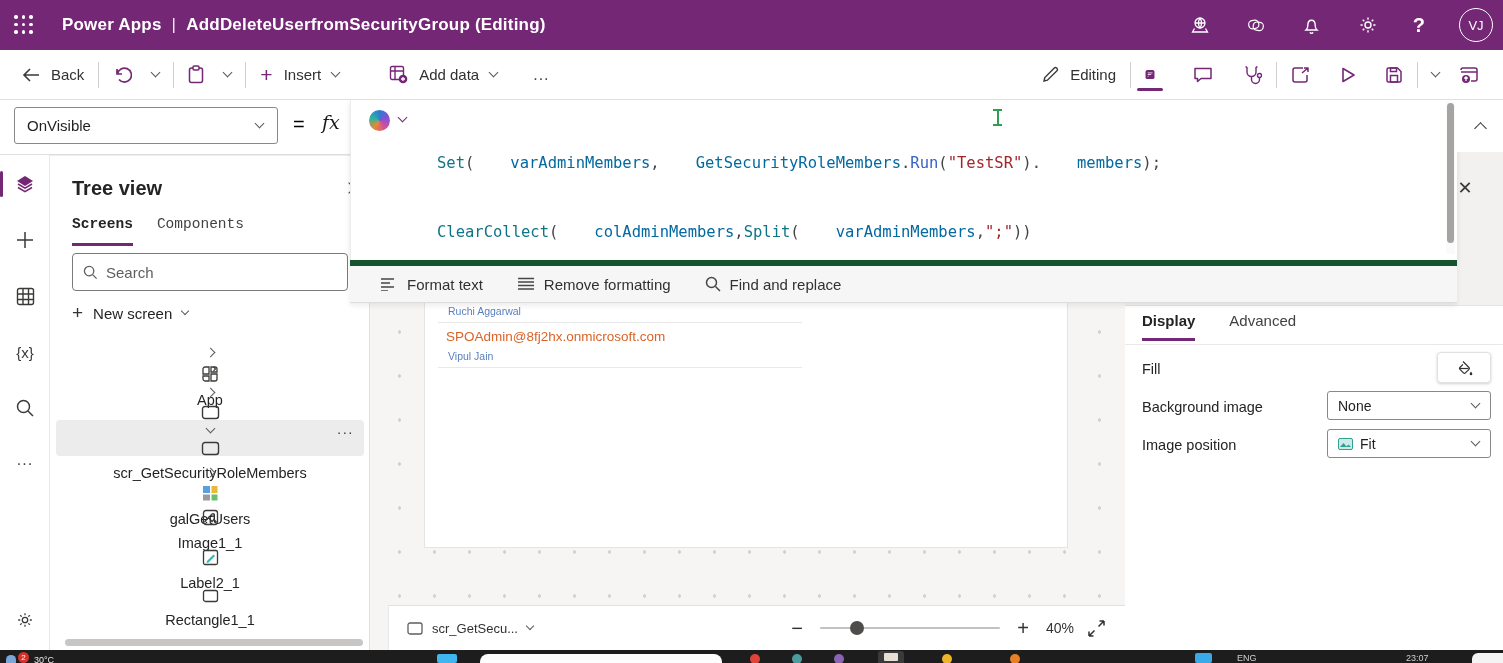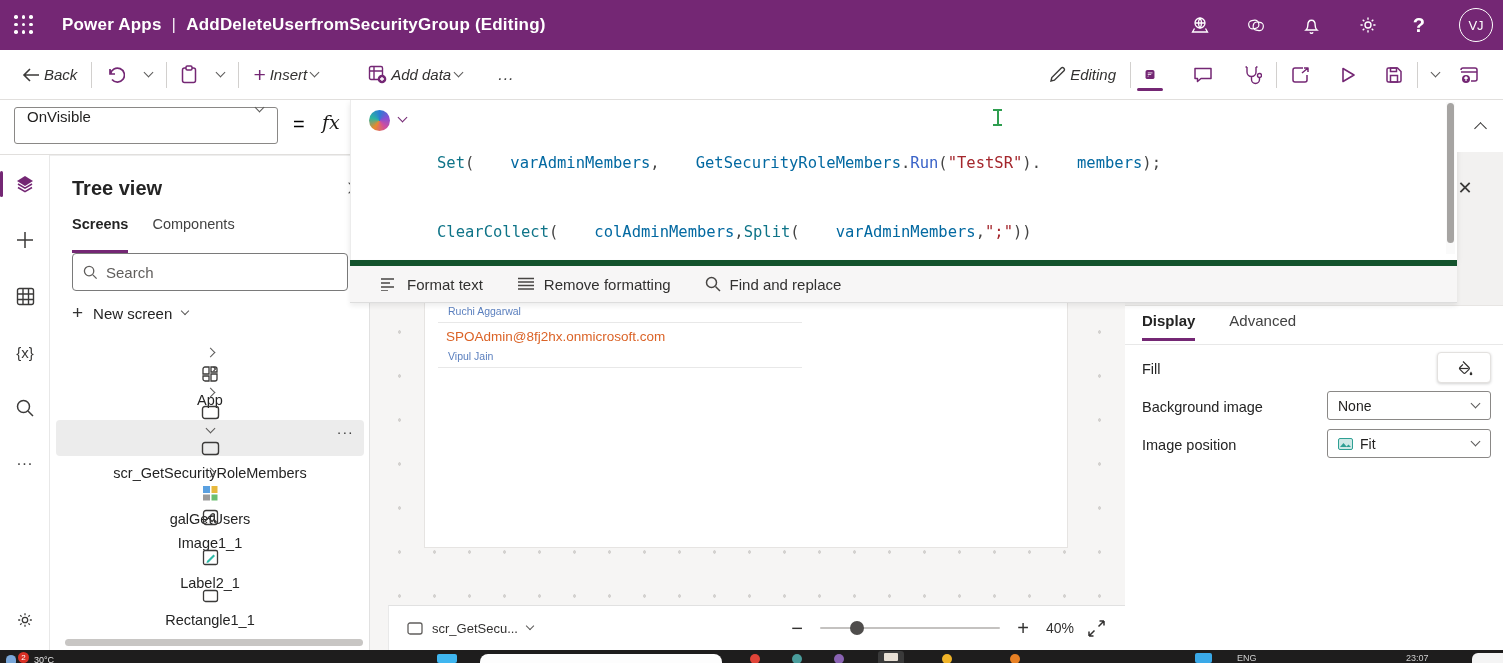--- a/index.html
+++ b/index.html
@@ -17,40 +17,40 @@
   .htitle .sep { font-weight:normal; padding:0 10px; opacity:.9; }
   .hicons { position:absolute; right:10px; top:0; height:50px; display:flex; align-items:center; gap:34px; }
   .hicon { width:22px; height:22px; color:#fff; display:flex; align-items:center; justify-content:center; }
   .qmark { color:#fff; font-size:20px; font-weight:bold; }
   .avatar { width:34px; height:34px; border:1.5px solid #fff; border-radius:50%;
             color:#fff; font-size:13px; display:flex; align-items:center; justify-content:center; }
 
   
   .cmdbar { position:absolute; left:0; top:50px; width:1503px; height:50px; background:#fff;
             border-bottom:1px solid #e1dfdd; z-index:40; display:flex; align-items:center; font-size:15px; color:#323130; }
-  .cmd { display:flex; align-items:center; gap:4px; padding:0 10px; height:36px; cursor:pointer;font-style:italic; }
+  .cmd { display:flex; align-items:center; gap:11px; padding:0 10px; height:36px; cursor:pointer; }
   .vdiv { width:1px; height:26px; background:#d2d0ce; margin:0 4px; }
   .picon { color:#742774; }
   .chev { display:inline-block; width:7px; height:7px; border-right:1.6px solid #5b5a59;
           border-bottom:1.6px solid #5b5a59; }
   .chev.down { transform:rotate(45deg); margin-top:-4px; }
   .chev.right { transform:rotate(-45deg); }
   .chev.up { transform:rotate(225deg); margin-top:4px; }
   .chev.purple { border-color:#742774; }
   .cmd-right { position:absolute; right:14px; display:flex; align-items:center; height:50px; }
   .pane-active { position:relative; width:30px; height:36px; display:flex; align-items:center; justify-content:center; }
   .pane-active::after { content:""; position:absolute; left:2px; right:2px; bottom:2px; height:3px;
                         background:#742774; border-radius:2px; }
   .dots3 { font-size:16px; letter-spacing:1px; color:#444; }
 
   
   .fml-left { position:absolute; left:0; top:100px; width:350px; height:55px; background:#fff;
               border-bottom:1px solid #e1dfdd; z-index:30; }
   .prop-combo { position:absolute; left:14px; top:7px; width:264px; height:37px; border:1px solid #8a8886;
-                border-radius:3px; display:flex; align-items:flex-start; padding:0 12px; font-size:15px; color:#201f1e;
+                border-radius:3px; display:flex; align-items:center; padding:0 12px; font-size:15px; color:#201f1e;
                 background:#fff; cursor:pointer; }
   .prop-combo .chev { position:absolute; right:14px; }
   .eq { position:absolute; left:293px; top:13px; font-size:20px; color:#000; }
   .fx { position:absolute; left:322px; top:11px; font-family:"DejaVu Serif",serif; font-style:italic; font-size:19px; color:#1b1a19; }
 
   
   .feditor { position:absolute; left:350px; top:100px; width:1107px; height:160px; background:#fff;
              z-index:35; border-left:1px solid #ececec; box-shadow:0 3px 6px rgba(0,0,0,.10); }
   .copilot-dot { position:absolute; left:18px; top:10px; width:21px; height:21px; border-radius:50%;
                  background:conic-gradient(#2b7cd3,#8a4fd3,#d34f9a,#e88a2d,#2bb5a0,#2b7cd3); }
@@ -82,21 +82,21 @@
                justify-content:center; color:#3b3a39; cursor:pointer; }
   .rail-active-bar { position:absolute; left:0; top:16px; width:3px; height:26px; background:#742774; border-radius:2px; }
   .curlyx { font-size:15px; color:#3b3a39; }
 
   
   .tree { position:absolute; left:50px; top:155px; width:320px; height:495px; background:#fff;
           border-right:1px solid #e1e1e1; border-top:1px solid #eee; z-index:10; }
   .tree-title { position:absolute; left:22px; top:21px; font-size:20px; font-weight:bold; color:#242424; }
   .tree-collapse { position:absolute; right:16px; top:28px; cursor:pointer; }
   .tree-tabs { position:absolute; left:22px; top:60px; display:flex; gap:24px; font-size:14.5px; }
-  .ttab { padding-bottom:18px; color:#424242; cursor:pointer; }
+  .ttab { padding-bottom:11px; color:#424242; cursor:pointer;font-family:Liberation Mono, monospace; }
   .ttab.active { color:#242424; font-weight:bold; border-bottom:3px solid #742774; }
   .searchbox { position:absolute; left:22px; top:97px; width:276px; height:38px; border:1px solid #7a7a7a;
                border-radius:4px; display:flex; align-items:center; padding:0 10px; gap:8px; background:#fff; }
   .searchbox input { border:none; outline:none; font-size:15px; color:#242424; width:200px;
                      font-family:"Liberation Sans",sans-serif; background:transparent; }
   .searchbox input::placeholder { color:#605e5c; }
   .newscreen { position:absolute; left:22px; top:146px; display:flex; align-items:center; gap:10px;
                font-size:15px; color:#242424; cursor:pointer; }
   .newscreen .plus { font-size:19px; font-weight:300; color:#333; }
   .trow { position:absolute; left:6px; width:308px; height:36px; display:flex; align-items:center;

